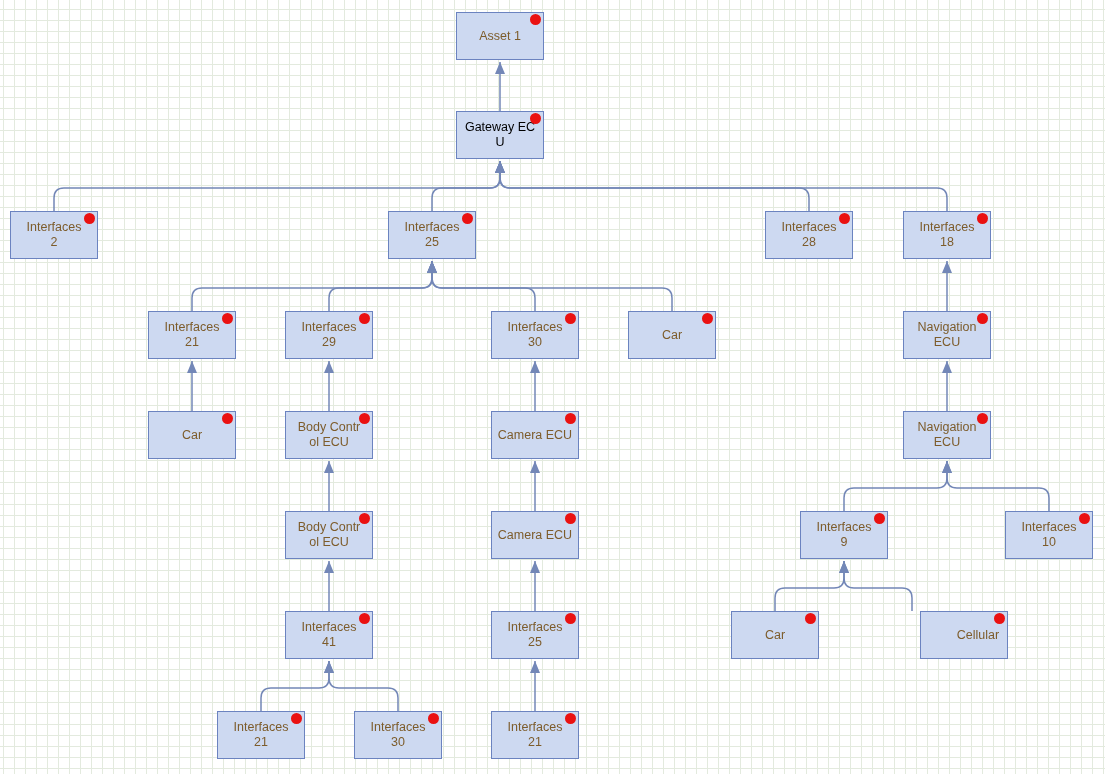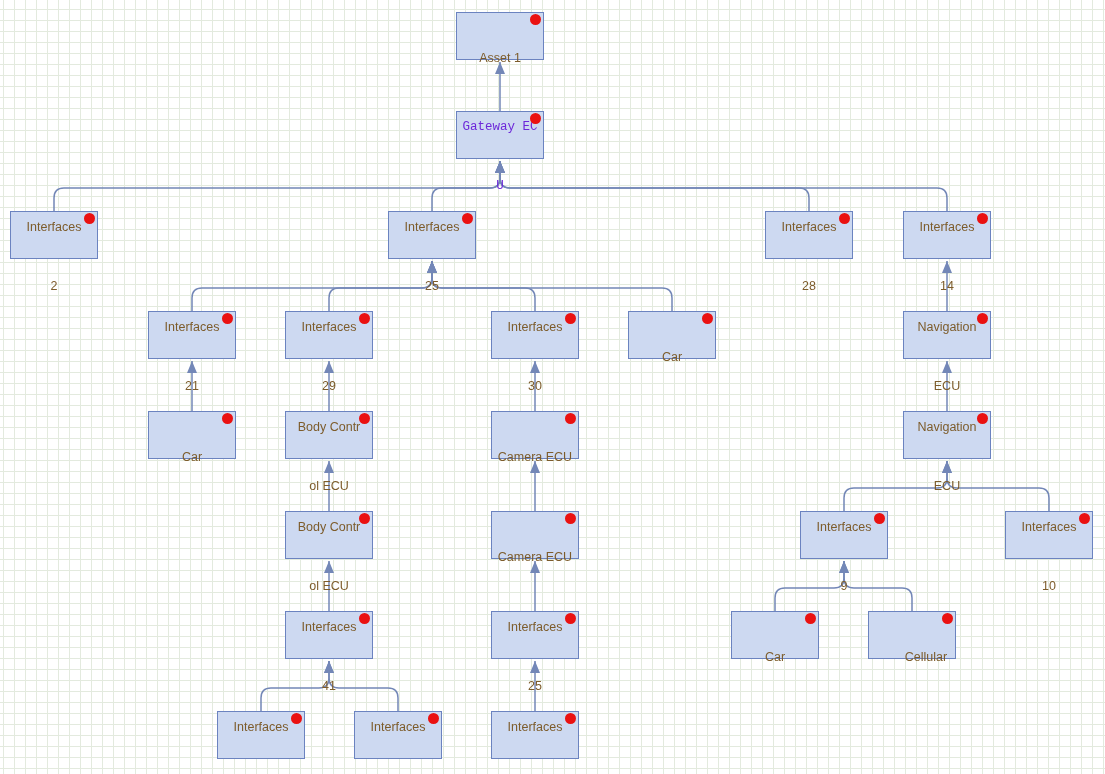--- a/index.html
+++ b/index.html
@@ -41,21 +41,21 @@
     text-align: center;
     border-style: solid;
     border-width: 1.5px;
     cursor: default;
   }
   .node .label {
     font-size: 12.5px;
     line-height: 15px;
     white-space: nowrap;
   }
-  .node .label span { display: block; margin-top: 44px; }
+  .node .label span { display: block; }
   .node .dot {
     position: absolute;
     top: 1px;
     right: 2px;
     width: 11px;
     height: 11px;
     border-radius: 50%;
   }
 </style>
 </head>
@@ -97,21 +97,21 @@
       </g>
   </svg>
   <div id="node-layer">
       <div class="node" style="left: 456px; top: 12px; width: 88px; height: 48px; background: rgb(205, 217, 241); border-color: rgb(107, 131, 192);">
         <div class="label" style="color: rgb(125, 92, 43);">
           <span>Asset 1</span>
         </div>
         <span class="dot" style="background: rgb(234, 17, 17);"></span>
       </div>
       <div class="node" style="left: 456px; top: 111px; width: 88px; height: 48px; background: rgb(205, 217, 241); border-color: rgb(107, 131, 192);">
-        <div class="label" style="color: #6d28d9; font-family: Liberation Mono, monospace;">
+        <div class="label" style="color: #000000;">
           <span>Gateway EC</span>
           <span>U</span>
         </div>
         <span class="dot" style="background: rgb(234, 17, 17);"></span>
       </div>
       <div class="node" style="left: 10px; top: 211px; width: 88px; height: 48px; background: rgb(205, 217, 241); border-color: rgb(107, 131, 192);">
         <div class="label" style="color: rgb(125, 92, 43);">
           <span>Interfaces</span>
           <span>2</span>
         </div>
@@ -127,21 +127,21 @@
       <div class="node" style="left: 765px; top: 211px; width: 88px; height: 48px; background: rgb(205, 217, 241); border-color: rgb(107, 131, 192);">
         <div class="label" style="color: rgb(125, 92, 43);">
           <span>Interfaces</span>
           <span>28</span>
         </div>
         <span class="dot" style="background: rgb(234, 17, 17);"></span>
       </div>
       <div class="node" style="left: 903px; top: 211px; width: 88px; height: 48px; background: rgb(205, 217, 241); border-color: rgb(107, 131, 192);">
         <div class="label" style="color: rgb(125, 92, 43);">
           <span>Interfaces</span>
-          <span>14</span>
+          <span>18</span>
         </div>
         <span class="dot" style="background: rgb(234, 17, 17);"></span>
       </div>
       <div class="node" style="left: 148px; top: 311px; width: 88px; height: 48px; background: rgb(205, 217, 241); border-color: rgb(107, 131, 192);">
         <div class="label" style="color: rgb(125, 92, 43);">
           <span>Interfaces</span>
           <span>21</span>
         </div>
         <span class="dot" style="background: rgb(234, 17, 17);"></span>
       </div>
@@ -238,21 +238,21 @@
           <span>25</span>
         </div>
         <span class="dot" style="background: rgb(234, 17, 17);"></span>
       </div>
       <div class="node" style="left: 731px; top: 611px; width: 88px; height: 48px; background: rgb(205, 217, 241); border-color: rgb(107, 131, 192);">
         <div class="label" style="color: rgb(125, 92, 43);">
           <span>Car</span>
         </div>
         <span class="dot" style="background: rgb(234, 17, 17);"></span>
       </div>
-      <div class="node" style="left: 868px; top: 611px; width: 88px; height: 48px; background: rgb(205, 217, 241); border-color: rgb(107, 131, 192); padding-left: 28px;">
+      <div class="node" style="left: 920px; top: 611px; width: 88px; height: 48px; background: rgb(205, 217, 241); border-color: rgb(107, 131, 192); padding-left: 28px;">
         <div class="label" style="color: rgb(125, 92, 43);">
           <span>Cellular</span>
         </div>
         <span class="dot" style="background: rgb(234, 17, 17);"></span>
       </div>
       <div class="node" style="left: 217px; top: 711px; width: 88px; height: 48px; background: rgb(205, 217, 241); border-color: rgb(107, 131, 192);">
         <div class="label" style="color: rgb(125, 92, 43);">
           <span>Interfaces</span>
           <span>21</span>
         </div>

